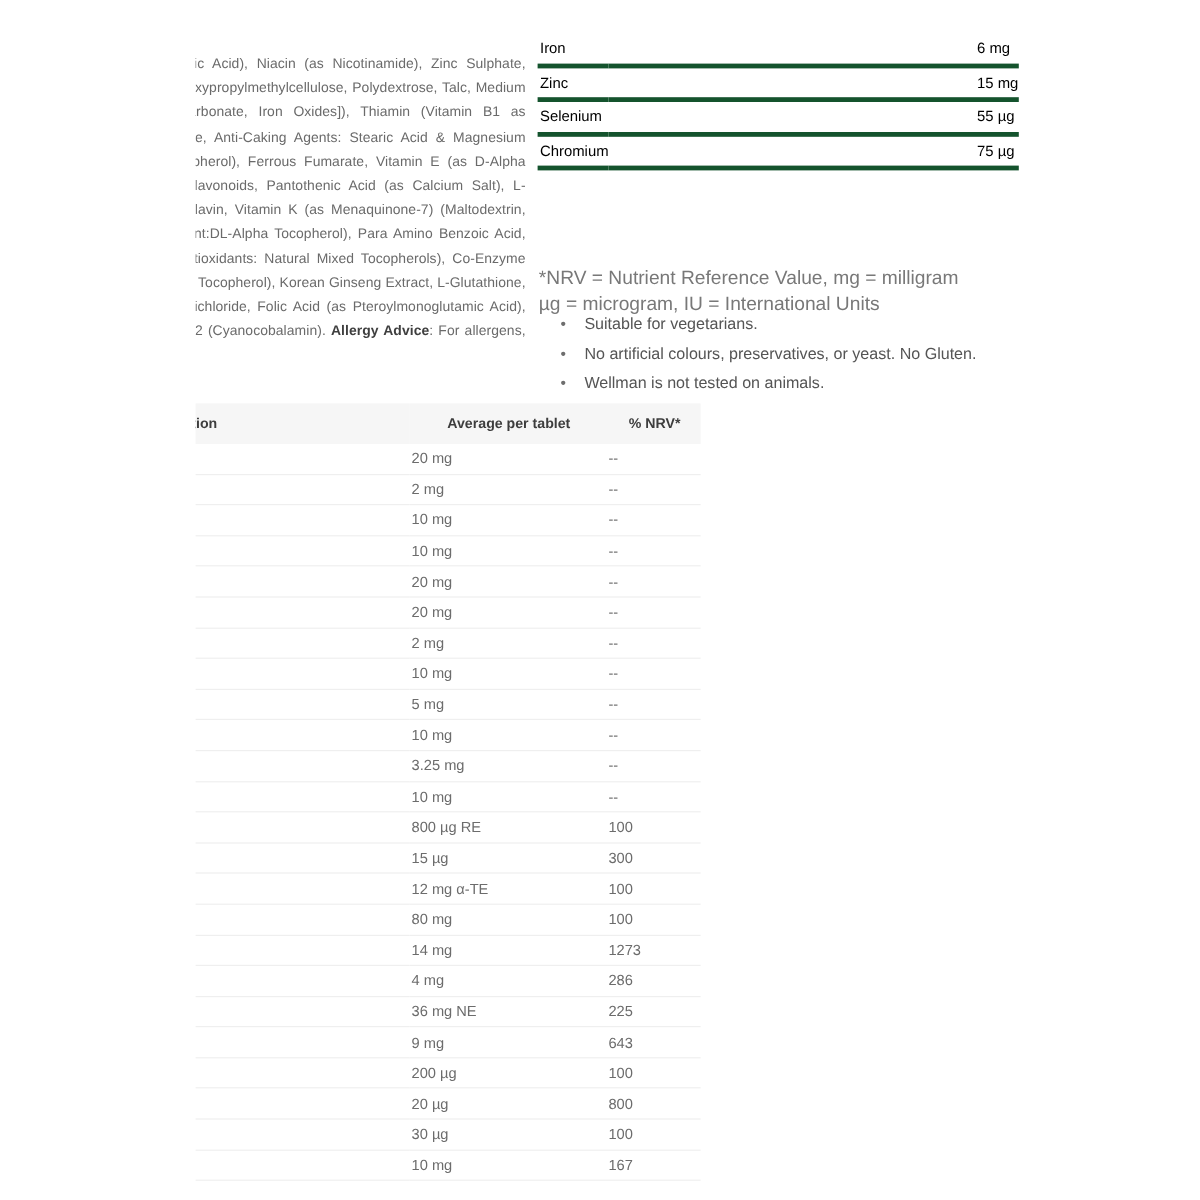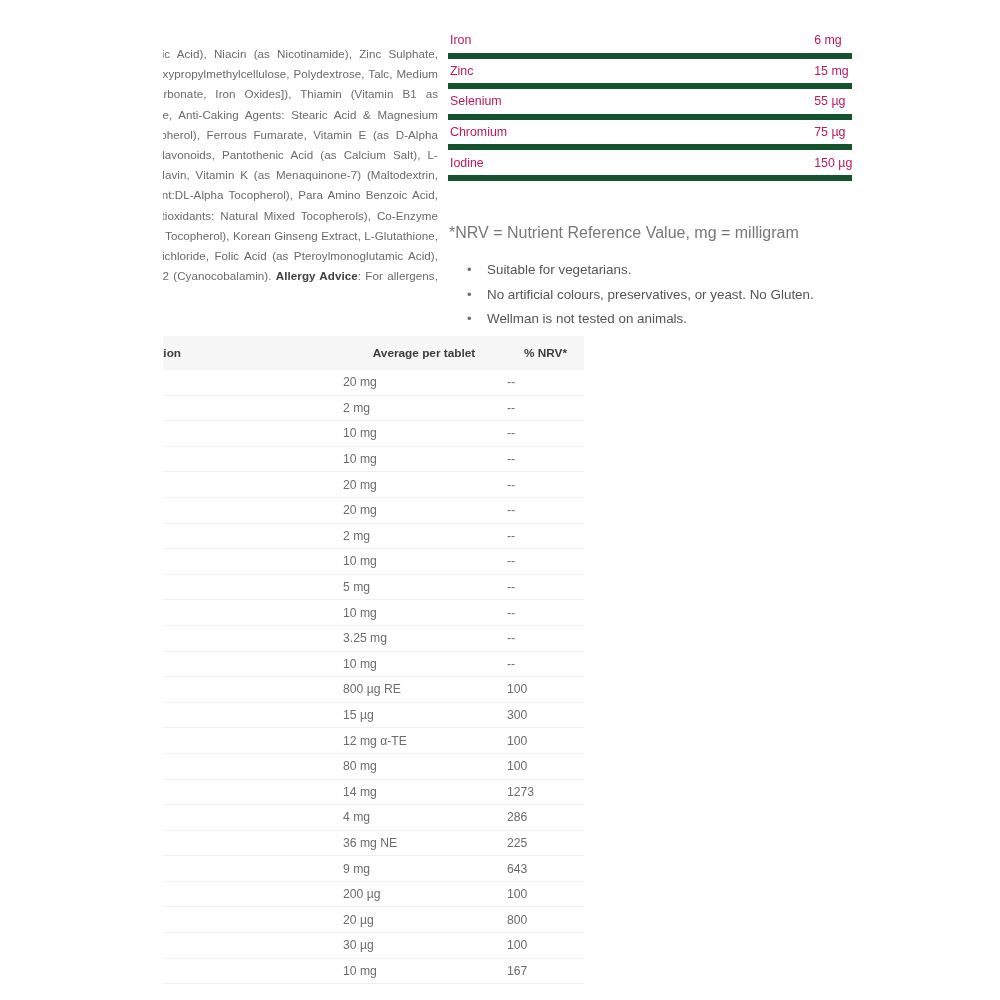--- a/index.html
+++ b/index.html
@@ -48,23 +48,23 @@
   
   .minerals {
     position: absolute;
     left: 448px;
     top: 28px;
     width: 388px;
     border-collapse: collapse;
   }
   .minerals tr { height: 24.6px; }
   .minerals td {
-    border-bottom: 6px solid #14532d;
+    border-bottom: 4px solid #14532d;
     font-size: 12.4px;
-    color: #be185d;
+    color: #000000;
     padding: 0 0 0 2px;
     vertical-align: middle;
     height: 24.6px;
     white-space: nowrap;
   }
   .minerals td.amount { padding-left: 307px; }
 
   
   .footnotes {
     position: absolute;
@@ -165,29 +165,26 @@
           <td class="amount">15 mg</td>
         </tr>
         <tr>
           <td>Selenium</td>
           <td class="amount">55 µg</td>
         </tr>
         <tr>
           <td>Chromium</td>
           <td class="amount">75 µg</td>
         </tr>
-        <tr>
-          <td>Iodine</td>
-          <td class="amount">150 µg</td>
-        </tr>
       </tbody>
   </table>
 
   <div class="footnotes">
     <div class="footnote-line">*NRV = Nutrient Reference Value, mg = milligram</div>
+    <div class="footnote-line">µg = microgram, IU = International Units</div>
   </div>
 
   <ul class="claims">
       <li><span class="bullet">•</span><span>Suitable for vegetarians.</span></li>
       <li><span class="bullet">•</span><span>No artificial colours, preservatives, or yeast. No Gluten.</span></li>
       <li><span class="bullet">•</span><span>Wellman is not tested on animals.</span></li>
     </ul>
 
   <div class="nutrients-wrap">
     <table class="nutrients">

